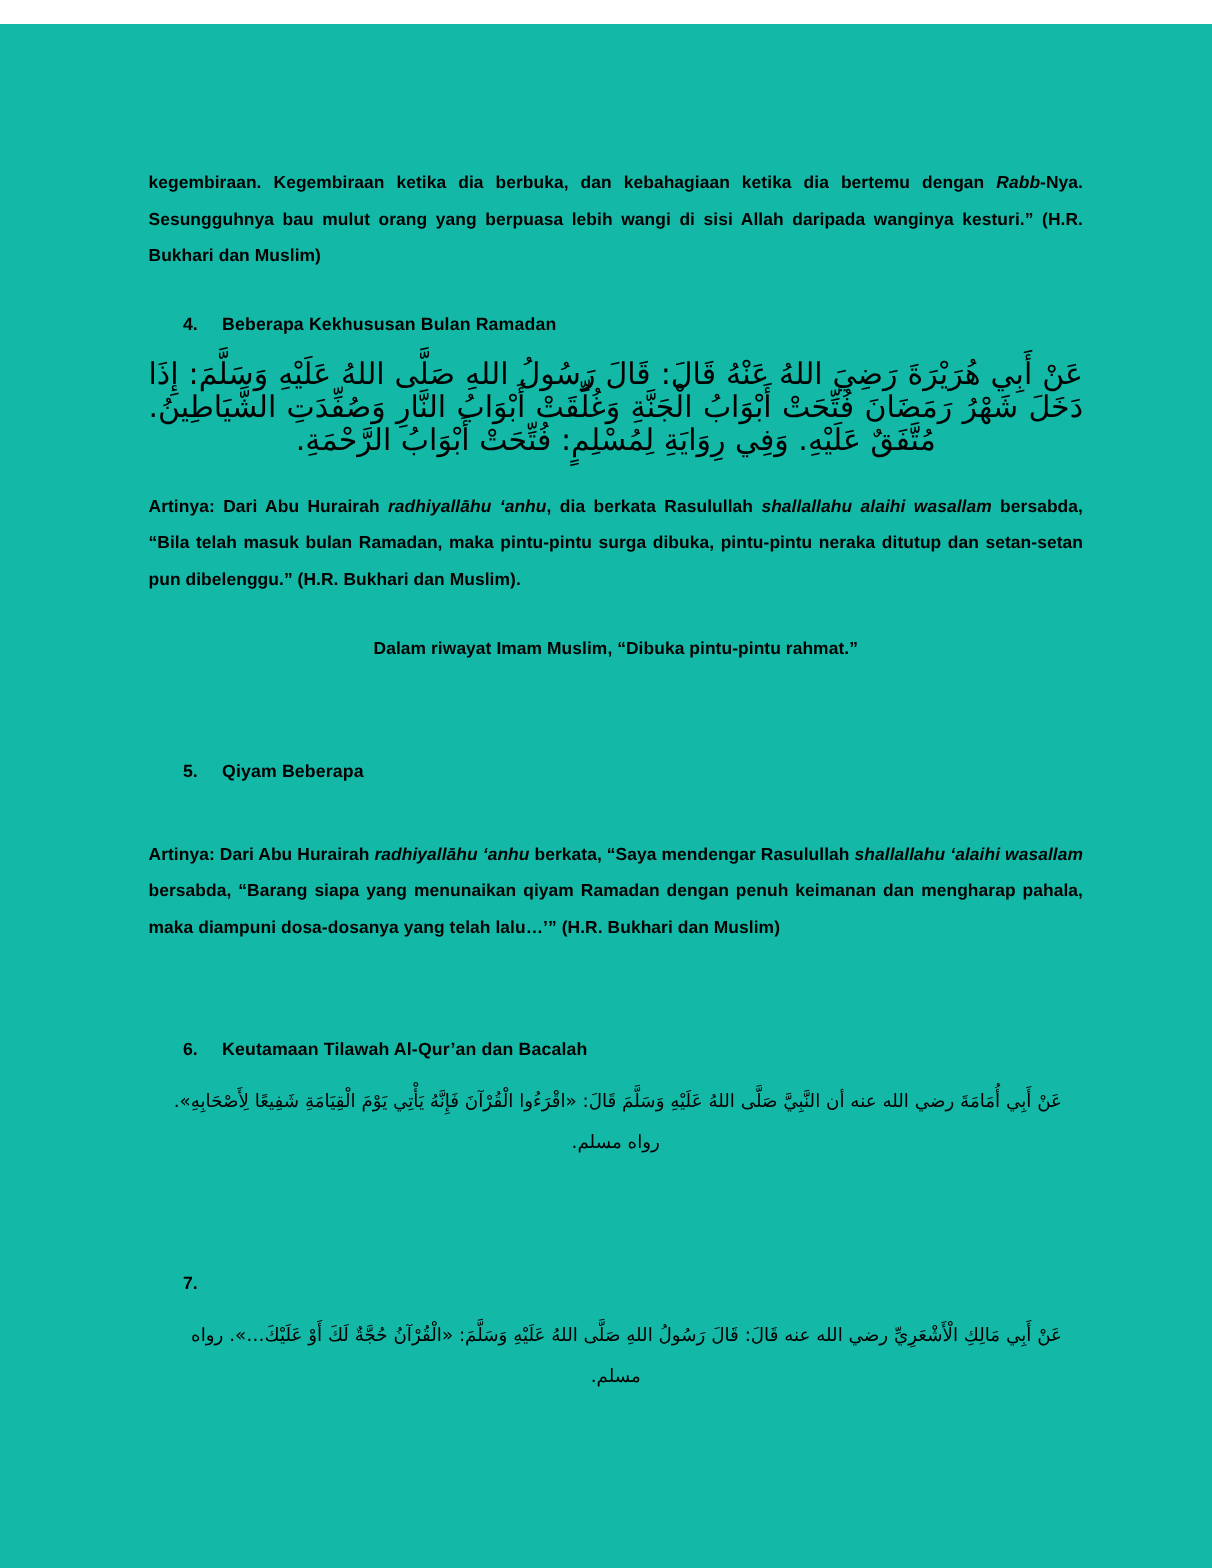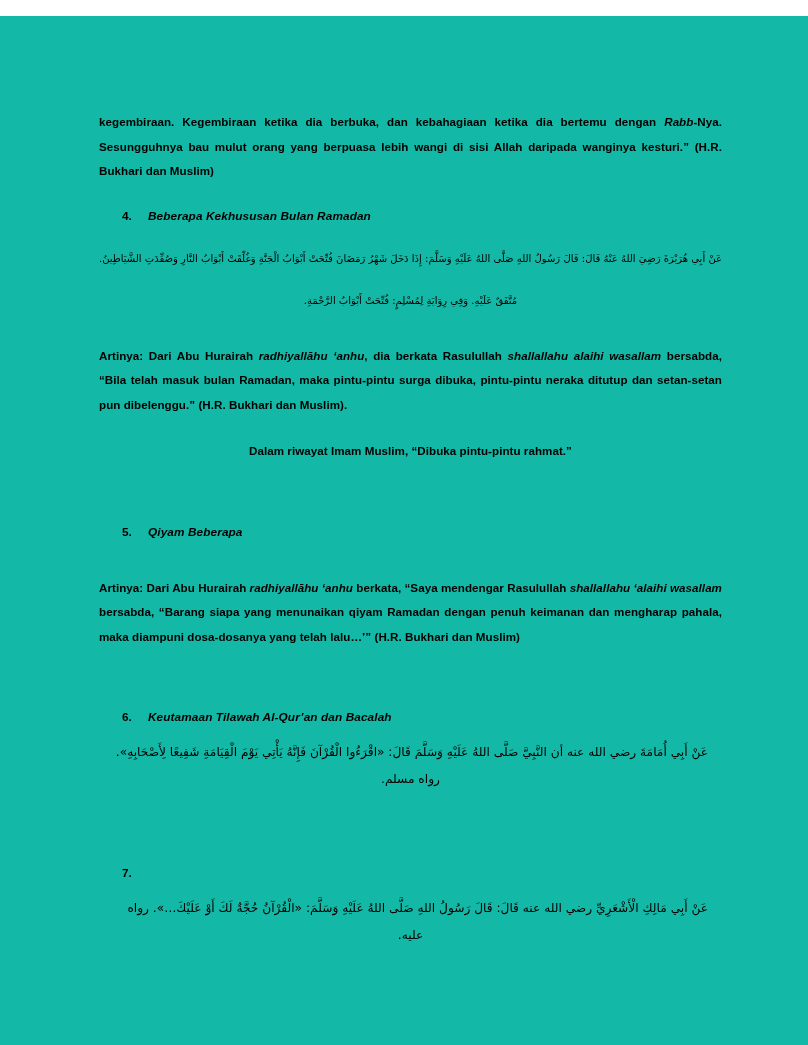--- a/index.html
+++ b/index.html
@@ -61,31 +61,30 @@
     padding-left: 23px;
   }
   .heading-num {
     width: 26px;
     flex: 0 0 26px;
     font-weight: 700;
   }
   .heading-text {
     font-weight: 700;
     letter-spacing: 0.1px;
-    font-style: italic;
   }
 
   
   .arabic {
     direction: rtl;
     text-align: justify;
     text-align-last: center;
     font-family: "DejaVu Sans", serif;
-    font-size: 10px;
-    line-height: 42px;
+    font-size: 20px;
+    line-height: 22px;
     color: #000;
     unicode-bidi: embed;
     margin: 0;
   }
   .arabic.center {
     text-align: right;
     text-align-last: center;
   }
   .arabic.tiny {
     font-size: 12.2px;
@@ -151,16 +150,16 @@
 
 
     <div class="gap-xxl"></div>
 
     <div class="heading-row">
       <span class="heading-num">7.</span>
     </div>
 
     <div class="gap-sm"></div>
 
-    <p class="arabic tiny arabic-indent center">عَنْ أَبِي مَالِكِ الْأَشْعَرِيِّ رضي الله عنه قَالَ: قَالَ رَسُولُ اللهِ صَلَّى اللهُ عَلَيْهِ وَسَلَّمَ: «الْقُرْآنُ حُجَّةٌ لَكَ أَوْ عَلَيْكَ…». رواه عليه.</p>
+    <p class="arabic tiny arabic-indent center">عَنْ أَبِي مَالِكِ الْأَشْعَرِيِّ رضي الله عنه قَالَ: قَالَ رَسُولُ اللهِ صَلَّى اللهُ عَلَيْهِ وَسَلَّمَ: «الْقُرْآنُ حُجَّةٌ لَكَ أَوْ عَلَيْكَ…». رواه مسلم.</p>
 
   </div>
 </div>
 
 </body></html>

